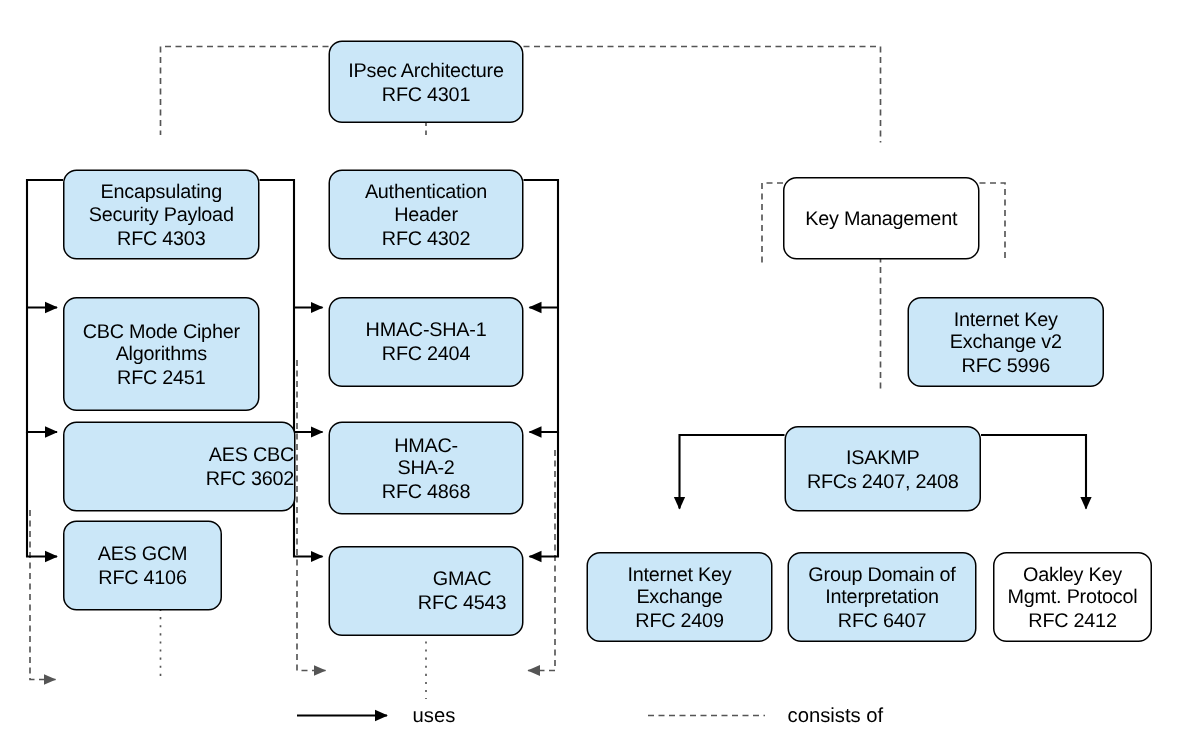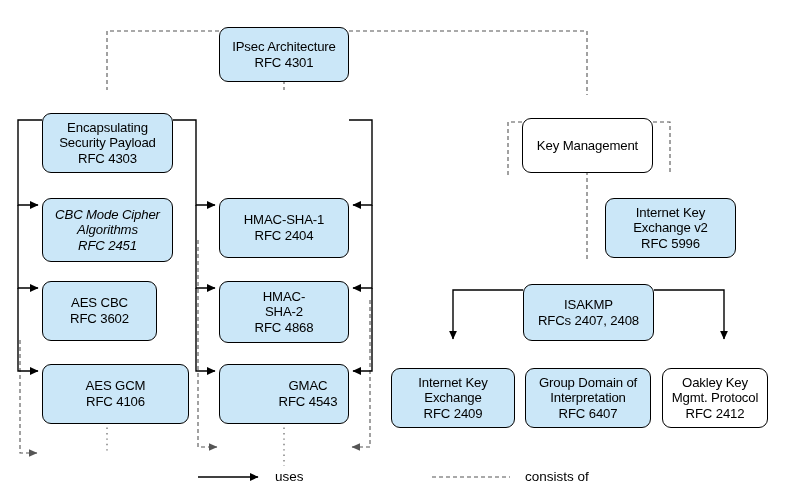--- a/index.html
+++ b/index.html
@@ -116,51 +116,56 @@
 
   <div class="node" style="left: 219px; top: 4px; width: 130px; height: 55px;">
       <span class="ln">IPsec Architecture</span>
       <span class="ln">RFC 4301</span>
     </div>
   <div class="node" style="left: 42px; top: 90px; width: 131px; height: 60px;">
       <span class="ln">Encapsulating</span>
       <span class="ln">Security Payload</span>
       <span class="ln">RFC 4303</span>
     </div>
+  <div class="node" style="left: 219px; top: 90px; width: 130px; height: 60px;">
+      <span class="ln">Authentication</span>
+      <span class="ln">Header</span>
+      <span class="ln">RFC 4302</span>
+    </div>
   <div class="node white" style="left: 522px; top: 95px; width: 131px; height: 55px;">
       <span class="ln">Key Management</span>
     </div>
-  <div class="node" style="left: 42px; top: 175px; width: 131px; height: 64px; font-style: italic;">
+  <div class="node" style="left: 42px; top: 175px; width: 131px; height: 76px;">
       <span class="ln">CBC Mode Cipher</span>
       <span class="ln">Algorithms</span>
       <span class="ln">RFC 2451</span>
     </div>
   <div class="node" style="left: 219px; top: 175px; width: 130px; height: 60px;">
       <span class="ln">HMAC-SHA-1</span>
       <span class="ln">RFC 2404</span>
     </div>
   <div class="node" style="left: 605px; top: 175px; width: 131px; height: 60px;">
       <span class="ln">Internet Key</span>
       <span class="ln">Exchange v2</span>
       <span class="ln">RFC 5996</span>
     </div>
   <div class="node" style="left: 219px; top: 258px; width: 130px; height: 62px;">
       <span class="ln">HMAC-</span>
       <span class="ln">SHA-2</span>
       <span class="ln">RFC 4868</span>
     </div>
-  <div class="node" style="left: 42px; top: 258px; width: 115px; height: 60px;">
+  <div class="node" style="left: 42px; top: 258px; width: 155px; height: 60px; align-items: flex-end;">
       <span class="ln">AES CBC</span>
       <span class="ln">RFC 3602</span>
     </div>
   <div class="node" style="left: 523px; top: 261px; width: 131px; height: 57px;">
       <span class="ln">ISAKMP</span>
       <span class="ln">RFCs 2407, 2408</span>
     </div>
-  <div class="node" style="left: 42px; top: 341px; width: 147px; height: 60px;">
+  <div class="node" style="left: 42px; top: 324px; width: 106px; height: 60px;">
       <span class="ln">AES GCM</span>
       <span class="ln">RFC 4106</span>
     </div>
   <div class="node" style="left: 219px; top: 341px; width: 130px; height: 60px; padding-left: 48px;">
       <span class="ln">GMAC</span>
       <span class="ln">RFC 4543</span>
     </div>
   <div class="node" style="left: 391px; top: 345px; width: 124px; height: 60px;">
       <span class="ln">Internet Key</span>
       <span class="ln">Exchange</span>

